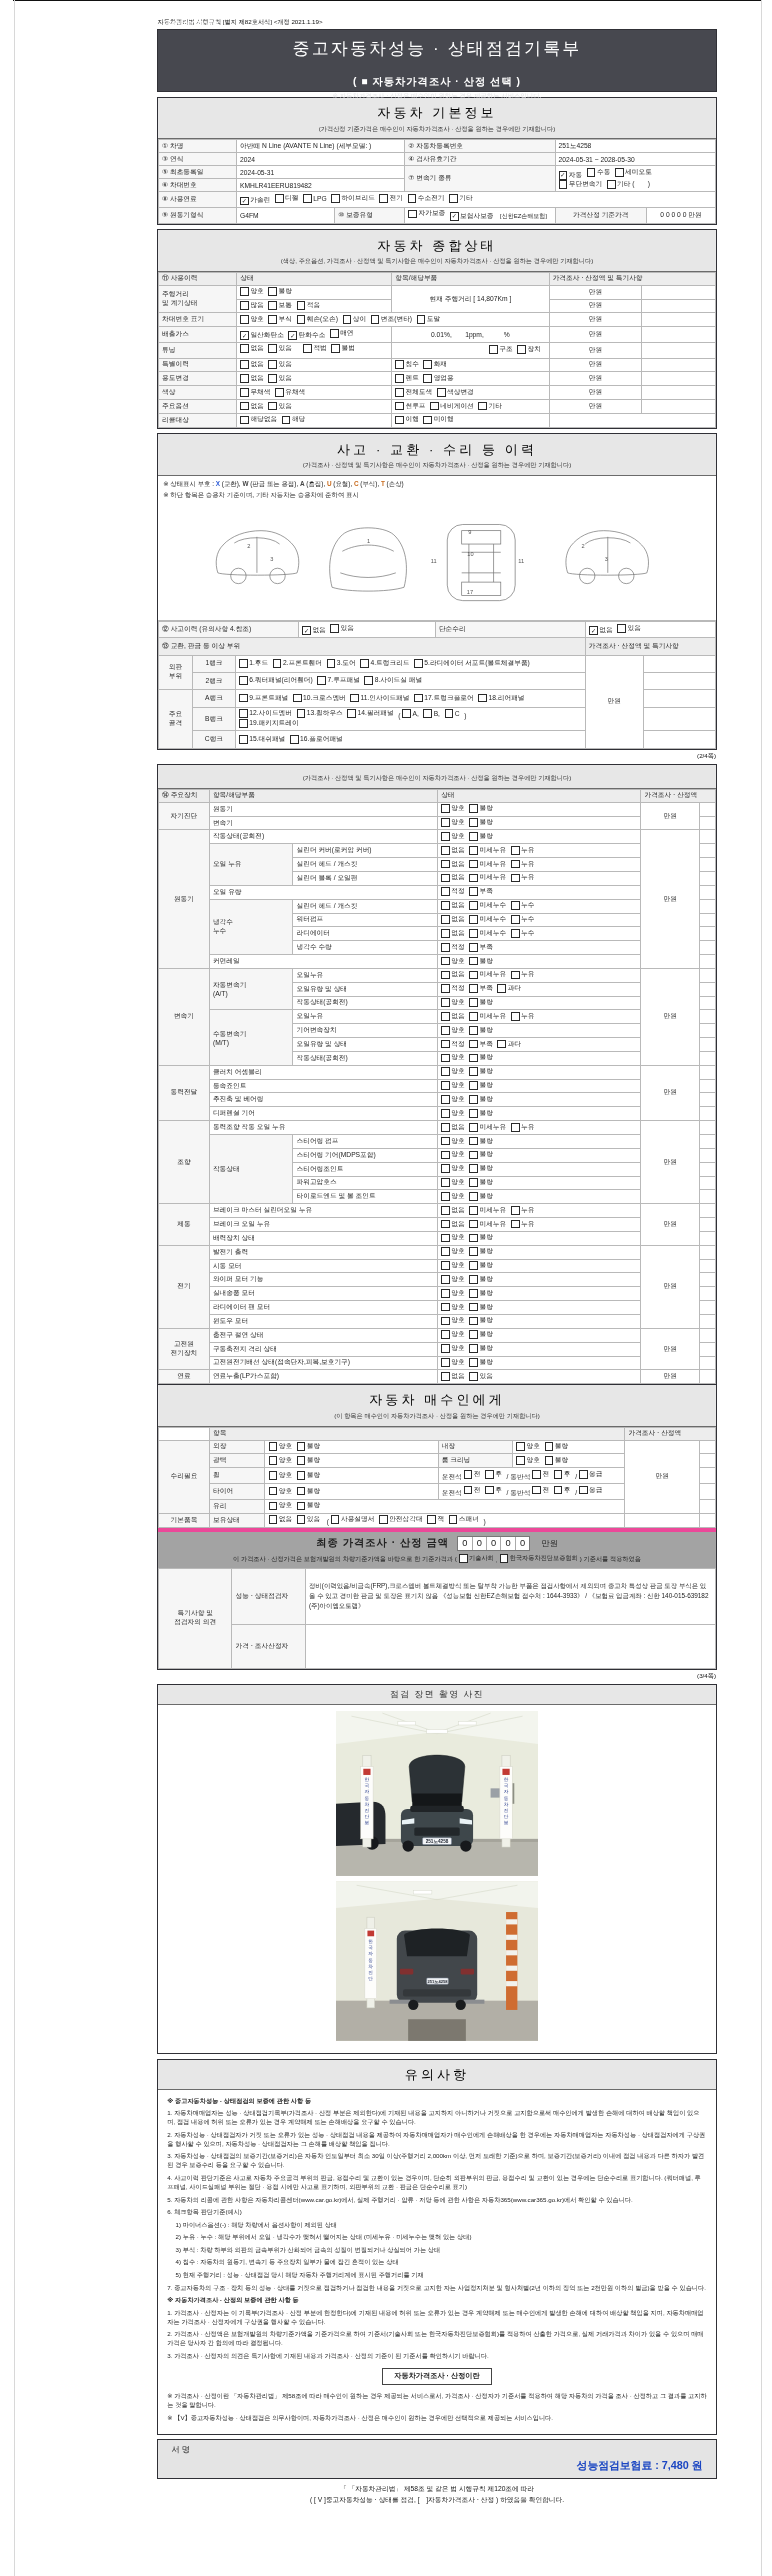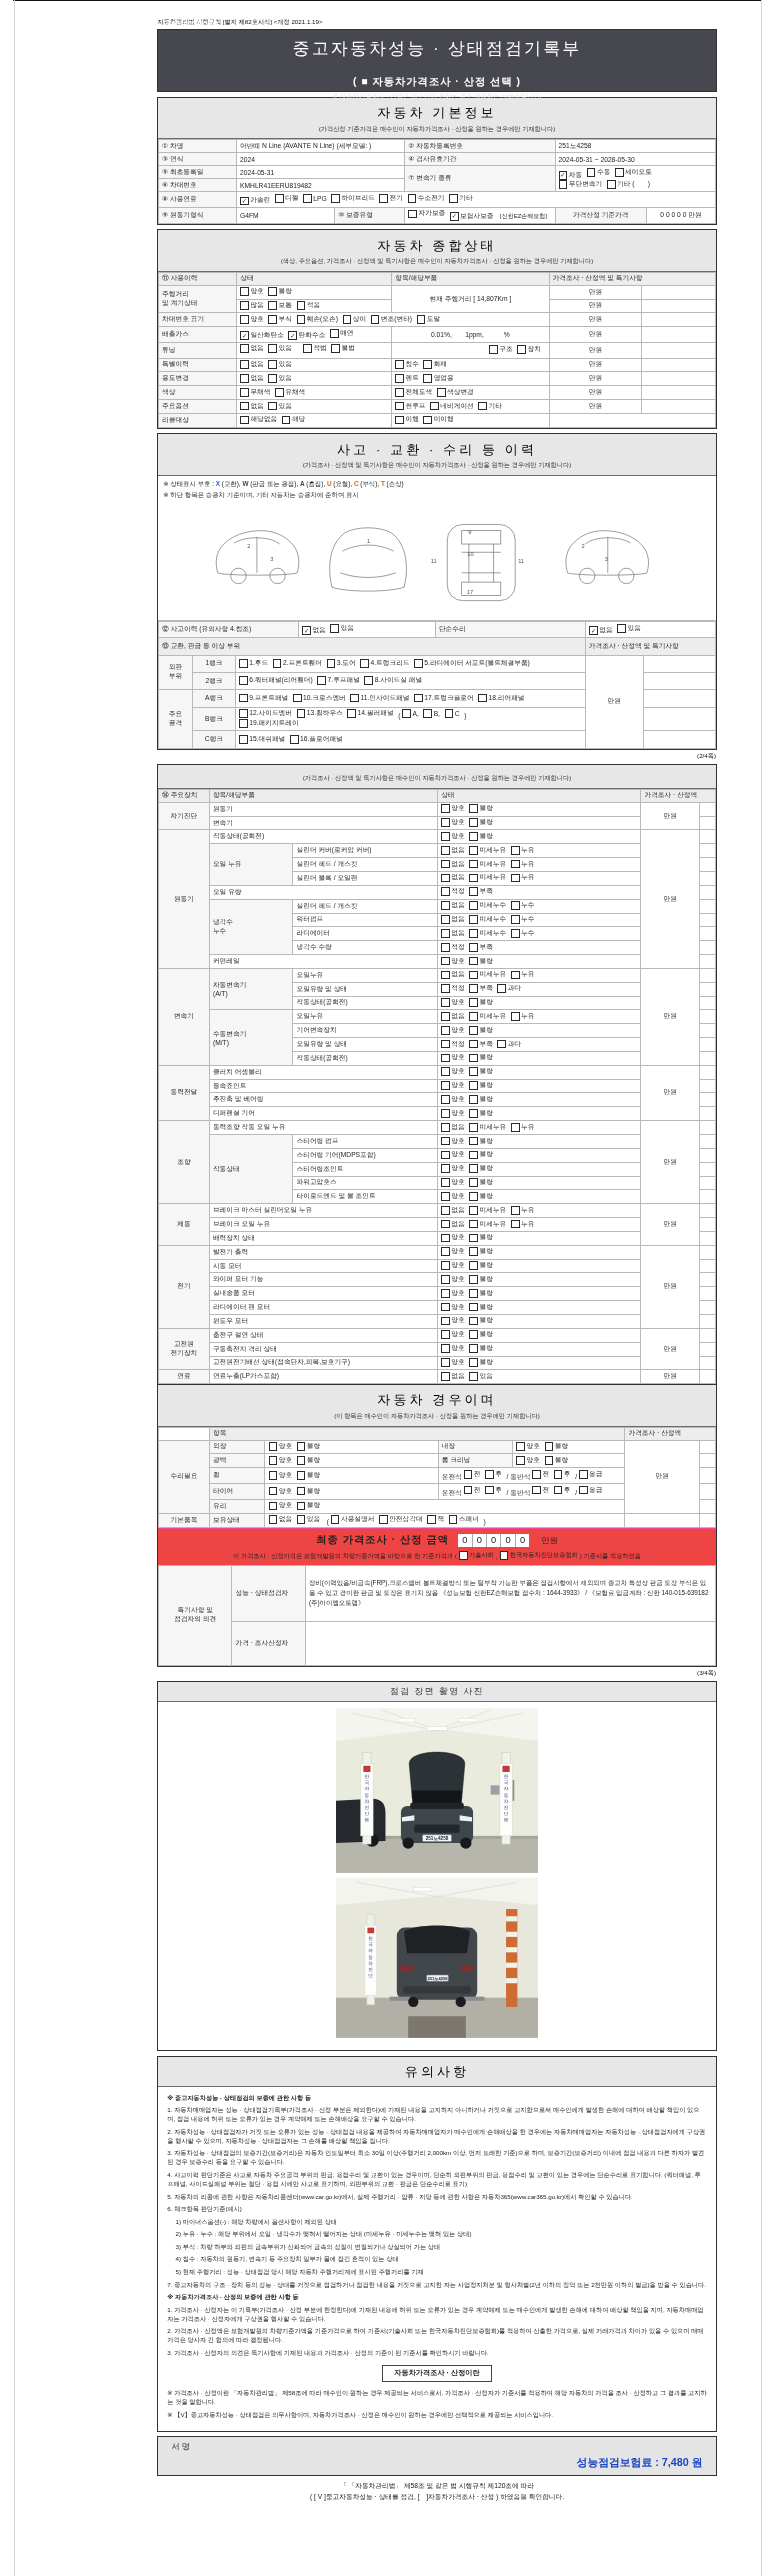--- a/index.html
+++ b/index.html
@@ -30,21 +30,21 @@
   .cb{display:inline-flex;align-items:center;margin-right:4.6px;white-space:nowrap}
   .bx{width:6.7px;height:6.7px;min-width:6.7px;border:1px solid #2a2a2a;margin-right:1.5px;display:inline-flex;
       align-items:center;justify-content:center;font-size:6.2px;font-weight:700;line-height:1;background:#fff}
   .won{text-align:center;color:#222}
   .nb{background:#fff}
   .pagemark{text-align:right;font-size:6.2px;color:#111;margin:-2.1px 1px 3.1px 0}
   .legend{font-size:6.4px;padding:4.1px 5.2px 1px}
   .legend2{font-size:6.4px;padding:1px 5.2px 4.1px}
   .diagwrap{padding:3.1px 0 5.2px;text-align:center;border-bottom:0.5px solid #b9b9b9}
   .sep td{border-top:1px solid #8f8f8f}
-  .finbar{background:#ef4444;border-top:1px solid #ec4899;padding:4.1px 0 3.6px;text-align:center}
+  .finbar{background:#a3a3a3;border-top:4px solid #ec4899;padding:4.1px 0 3.6px;text-align:center}
   .finrow{display:flex;align-items:center;justify-content:center;gap:8.2px}
   .finlab{font-size:10.3px;font-weight:700;letter-spacing:1px}
   .digits{display:inline-flex;border:0.5px solid #777;background:#fff}
   .dg{width:13.4px;height:13.4px;display:inline-flex;align-items:center;justify-content:center;
       font-size:9.3px;border-left:0.5px solid #aaa}
   .dg:first-child{border-left:none}
   .finunit{font-size:8.2px;margin-left:3.1px}
   .finnote{font-size:6.2px;margin-top:3.1px;display:flex;justify-content:center;align-items:center;gap:1px}
   .finnote .cb{margin:0 1px}
   .notice-body{padding:7.2px 9.3px;font-size:6.2px;line-height:1.45;color:#222}
@@ -1149,21 +1149,21 @@
                 <span class="bx"></span>
                 <span class="cl">있음</span>
               </span></td>
             <td class="won ct">만원</td>
             <td class="nb"></td>
           </tr>
     </tbody>
       </table>
 
     <div class="shead" style="border-top:1px solid #303036">
-      <div class="st">자동차 경우이며</div>
+      <div class="st">자동차 매수인에게</div>
       <div class="ss">(이 항목은 매수인이 자동차가격조사 · 산정을 원하는 경우에만 기재합니다)</div>
     </div>
     <table>
       <colgroup>
           <col style="width:45px">
           <col style="width:49px">
           <col style="width:153px">
           <col style="width:66px">
           <col style="width:99px">
           <col style="width:66px">

